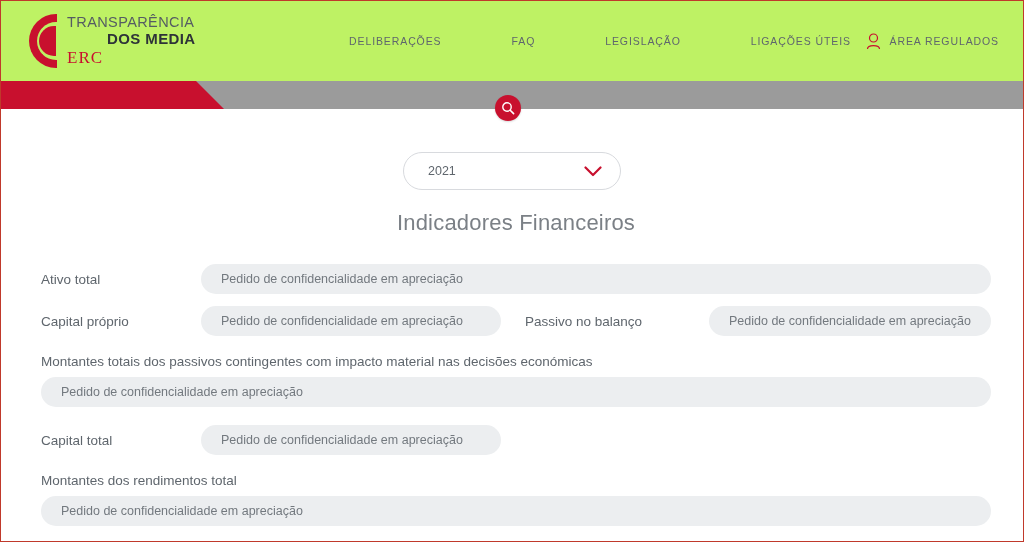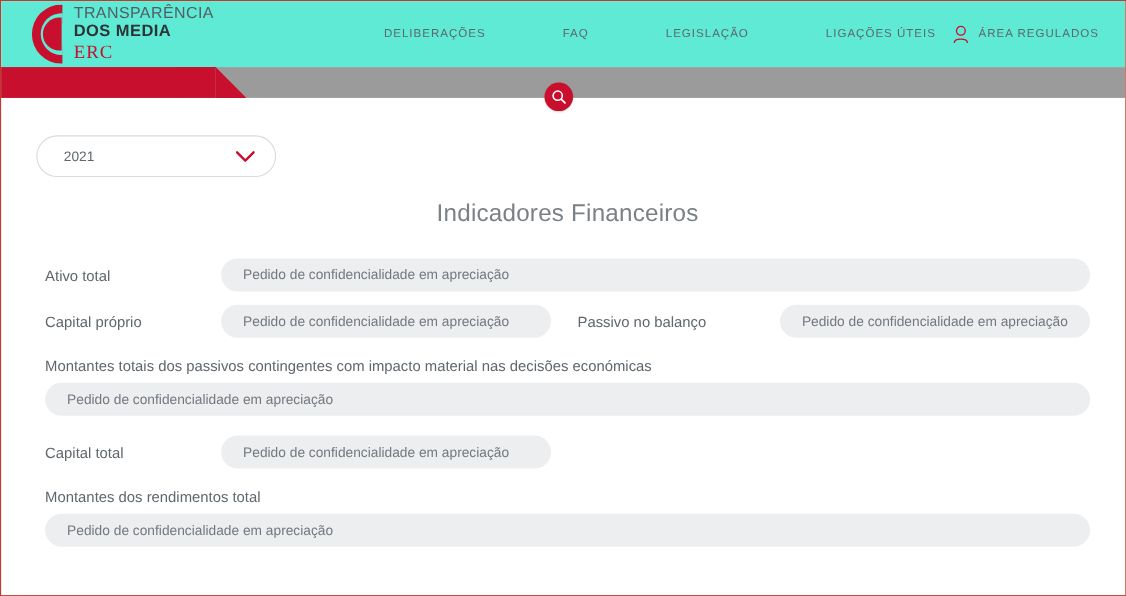--- a/index.html
+++ b/index.html
@@ -19,22 +19,22 @@
     height: 542px;
     box-sizing: border-box;
     border: 1px solid #c0392b;
     background: #ffffff;
     overflow: hidden;
   }
 
   
   .header {
     position: relative;
-    height: 60px;
-    background: #5eead4;
+    height: 80px;
+    background: #bef264;
     display: flex;
     align-items: center;
     box-sizing: border-box;
     padding: 0 24px 0 28px;
   }
   .logo {
     display: flex;
     align-items: center;
     gap: 8px;
     width: 210px;
@@ -69,20 +69,21 @@
     font-size: 14.5px;
     letter-spacing: 0.4px;
     color: #555c63;
     font-weight: 400;
   }
   .logo-line2 {
     font-size: 15px;
     letter-spacing: 0.4px;
     color: #2e3338;
     font-weight: 700;
+    margin-left: 40px;
   }
   .logo-line3 {
     font-size: 17px;
     letter-spacing: 1px;
     color: #c8102e;
     font-weight: 400;
     font-family: "Liberation Serif", serif;
     margin-top: 2px;
   }
 
@@ -166,23 +167,24 @@
   }
   .search-bubble svg { display: block; }
 
   
   .content {
     position: relative;
     padding: 0 32px;
   }
   .year-row {
     display: flex;
-    justify-content: flex-start;
-    padding-top: 34px;
+    justify-content: center;
+    padding-top: 4px;
     padding-right: 0px;
+    margin-top: 39px;
   }
   .year-select {
     width: 218px;
     height: 38px;
     border: 1px solid #d8dade;
     border-radius: 19px;
     background: #ffffff;
     display: flex;
     align-items: center;
     justify-content: space-between;

